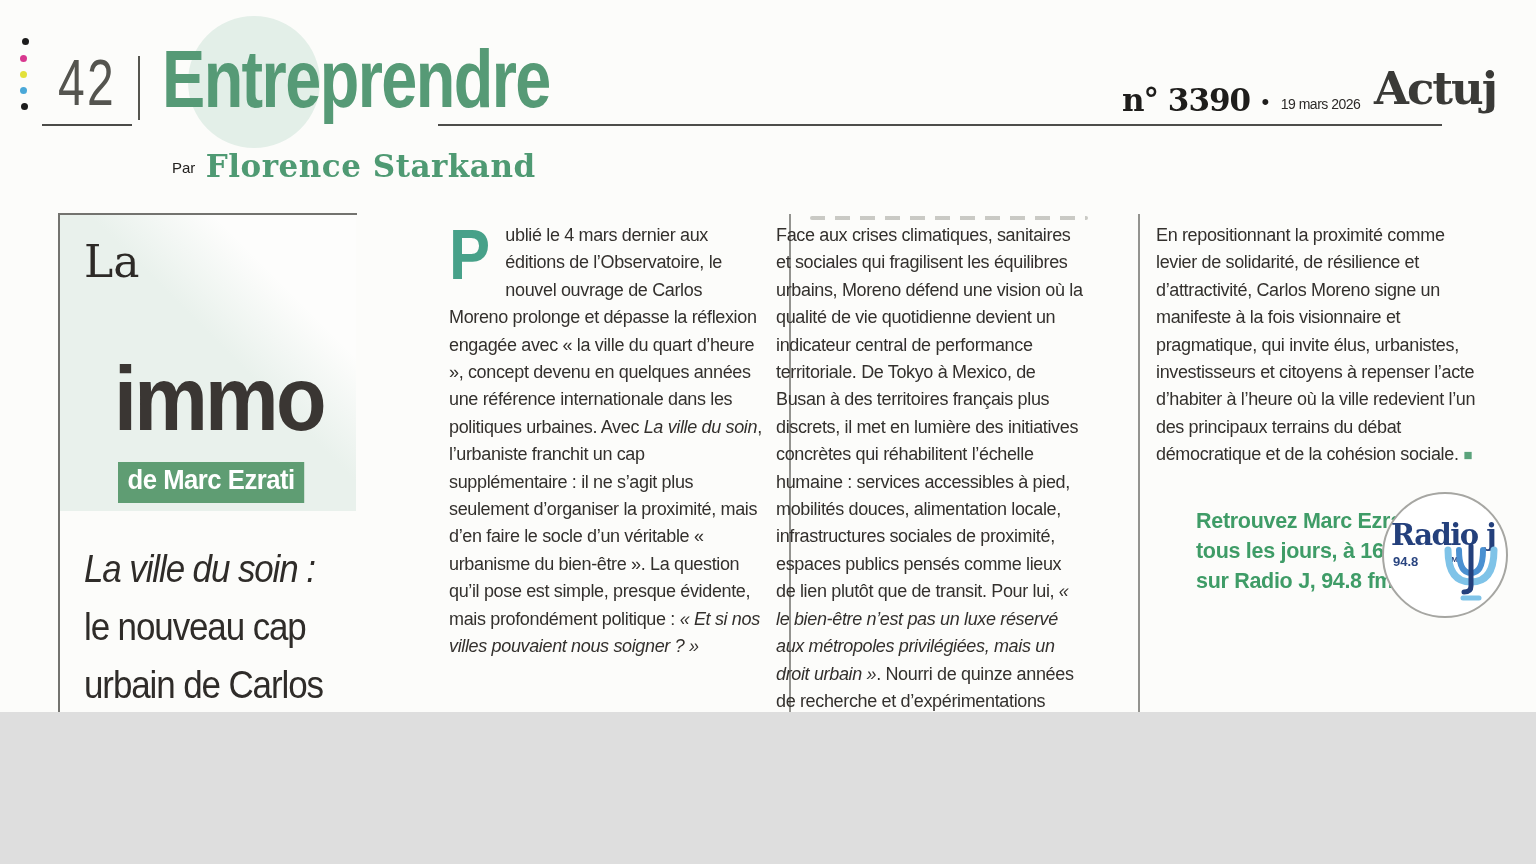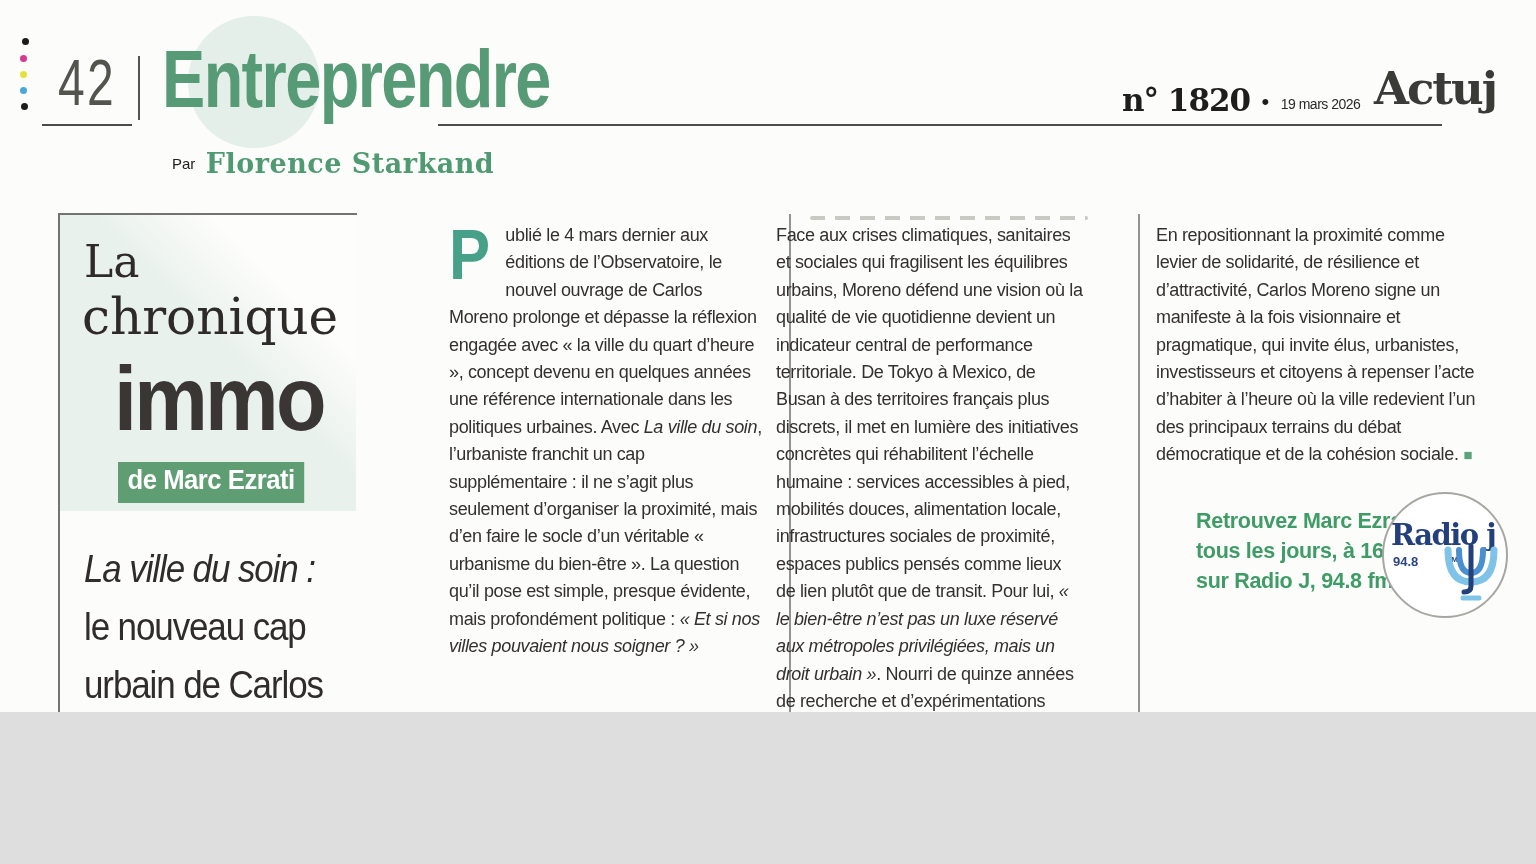--- a/index.html
+++ b/index.html
@@ -32,21 +32,21 @@
   .section-title {
     position:absolute; left:162px; top:32px;
     font-size:82px; font-weight:bold; color:#569a76; letter-spacing:-2px;
     transform:scaleX(.79); transform-origin:left top; white-space:nowrap;
   }
   .head-rule { position:absolute; left:438px; top:124px; width:1004px; height:2px; background:#4d4d4a; }
   .byline { position:absolute; left:172px; top:148px; white-space:nowrap; }
   .byline .pre { font-size:15px; color:#23211f; vertical-align:4px; }
   .byline .name {
     font-family:"DejaVu Serif", serif; font-weight:bold;
-    font-size:27px; color:#4f9a73; letter-spacing:.5px; margin-left:6px;
+    font-size:31px; color:#4f9a73; letter-spacing:.5px; margin-left:6px;
   }
   .issue { position:absolute; left:1122px; top:82px; white-space:nowrap; }
   .issue .num { font-family:"DejaVu Serif", serif; font-weight:bold; font-size:31px; color:#1e1d1b; letter-spacing:-1px; }
   .issue .dot { font-size:22px; color:#1e1d1b; margin:0 7px; vertical-align:2px; }
   .issue .date { font-size:14px; color:#2c2a28; letter-spacing:-0.5px; vertical-align:2px; }
   .masthead {
     position:absolute; left:1374px; top:62px;
     font-family:"DejaVu Serif", serif; font-weight:bold;
     font-size:45px; color:#3a3a37; letter-spacing:-2px;
   }
@@ -146,31 +146,30 @@
   <div class="pagenum-pipe"></div>
   <div class="pagenum-rule"></div>
   <div class="halo"></div>
   <div class="section-title">Entreprendre</div>
   <div class="head-rule"></div>
   <div class="byline">
     <span class="pre">Par</span>
     <span class="name">Florence Starkand</span>
   </div>
   <div class="issue">
-    <span class="num">n° 1820</span>
+    <span class="num">n° 3390</span>
     <span class="dot">•</span>
     <span class="date">19 mars 2026</span>
   </div>
   <div class="masthead">Actuj</div>
 
   <div class="chron-border-left"></div>
   <div class="chron-border-top"></div>
   <div class="chron-tint"></div>
   <div class="kick1">La</div>
-  <div class="kick2">chronique</div>
   <div class="kick3">immo</div>
   <div class="badge">de Marc Ezrati</div>
   <div class="headline">
     <span class="hl-it">La ville du soin :</span>
     <span>le nouveau cap urbain de Carlos Moreno</span>
   </div>
 
   <div class="bodycol col1">
     <span class="dropcap">P</span><span>ublié le 4 mars dernier aux éditions de l’Observatoire, le nouvel ouvrage de Carlos Moreno prolonge et dépasse la réflexion engagée avec « la ville du quart d’heure », concept devenu en quelques années une référence internationale dans les politiques urbaines. Avec </span><span class="it">La ville du soin</span><span>, l’urbaniste franchit un cap supplémentaire : il ne s’agit plus seulement d’organiser la proximité, mais d’en faire le socle d’un véritable « urbanisme du bien-être ». La question qu’il pose est simple, presque évidente, mais profondément politique : </span><span class="it">« Et si nos villes pouvaient nous soigner ? »</span>
   </div>

